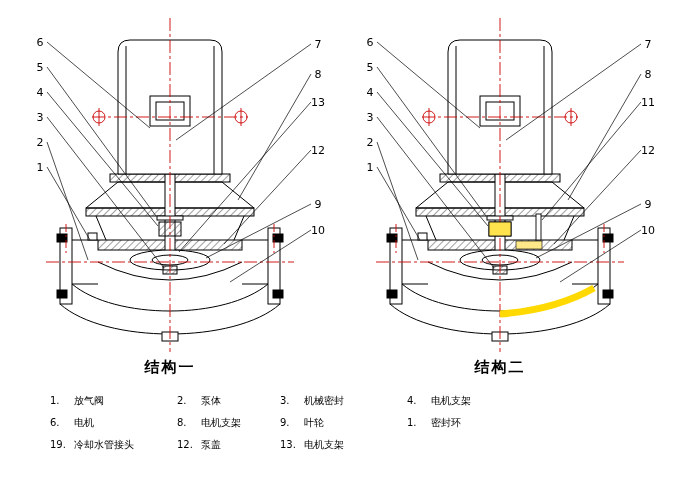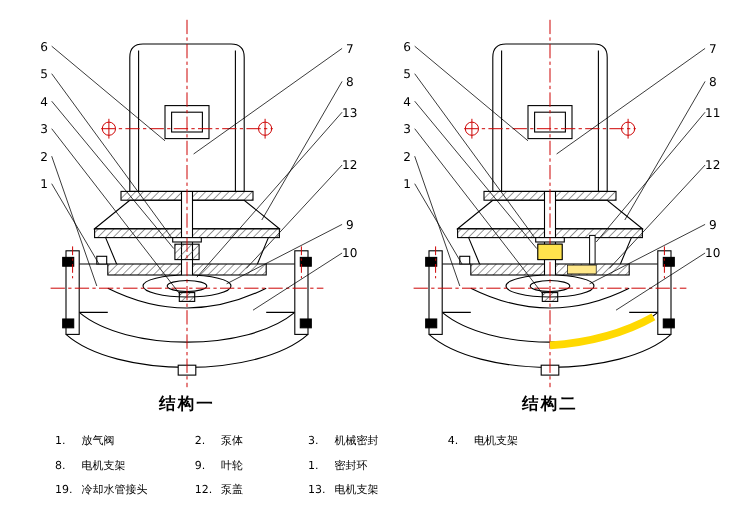--- a/index.html
+++ b/index.html
@@ -150,20 +150,21 @@
 </svg>
 
 <div class="legend">
   <div class="lg-row">
     <span class="lg-item"><span class="lg-num">1.</span><span class="lg-label">放气阀</span></span>
     <span class="lg-item"><span class="lg-num">2.</span><span class="lg-label">泵体</span></span>
     <span class="lg-item"><span class="lg-num">3.</span><span class="lg-label">机械密封</span></span>
     <span class="lg-item"><span class="lg-num">4.</span><span class="lg-label">电机支架</span></span>
   </div>
   <div class="lg-row">
+    <span class="lg-item"><span class="lg-num">6.</span><span class="lg-label">电机</span></span>
     <span class="lg-item"><span class="lg-num">8.</span><span class="lg-label">电机支架</span></span>
     <span class="lg-item"><span class="lg-num">9.</span><span class="lg-label">叶轮</span></span>
     <span class="lg-item"><span class="lg-num">1.</span><span class="lg-label">密封环</span></span>
   </div>
   <div class="lg-row">
     <span class="lg-item"><span class="lg-num">19.</span><span class="lg-label">冷却水管接头</span></span>
     <span class="lg-item"><span class="lg-num">12.</span><span class="lg-label">泵盖</span></span>
     <span class="lg-item"><span class="lg-num">13.</span><span class="lg-label">电机支架</span></span>
   </div>
 </div>

